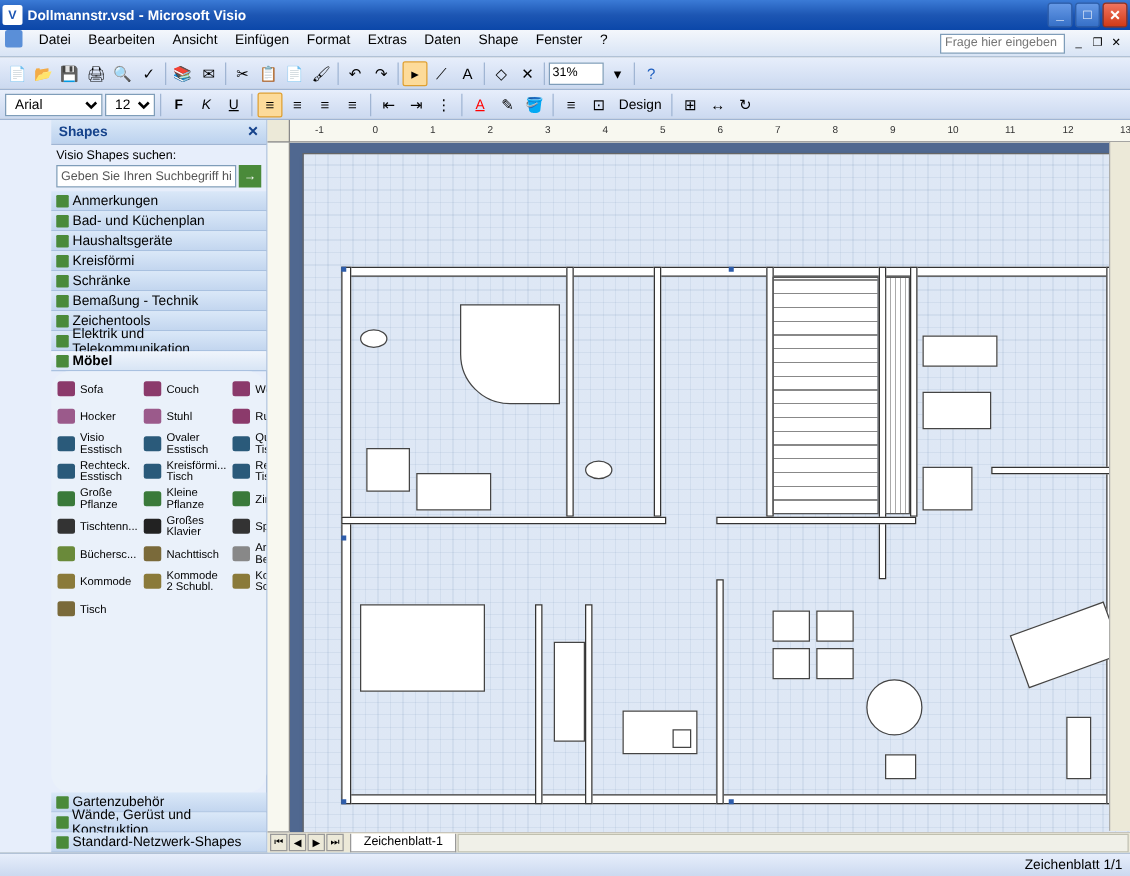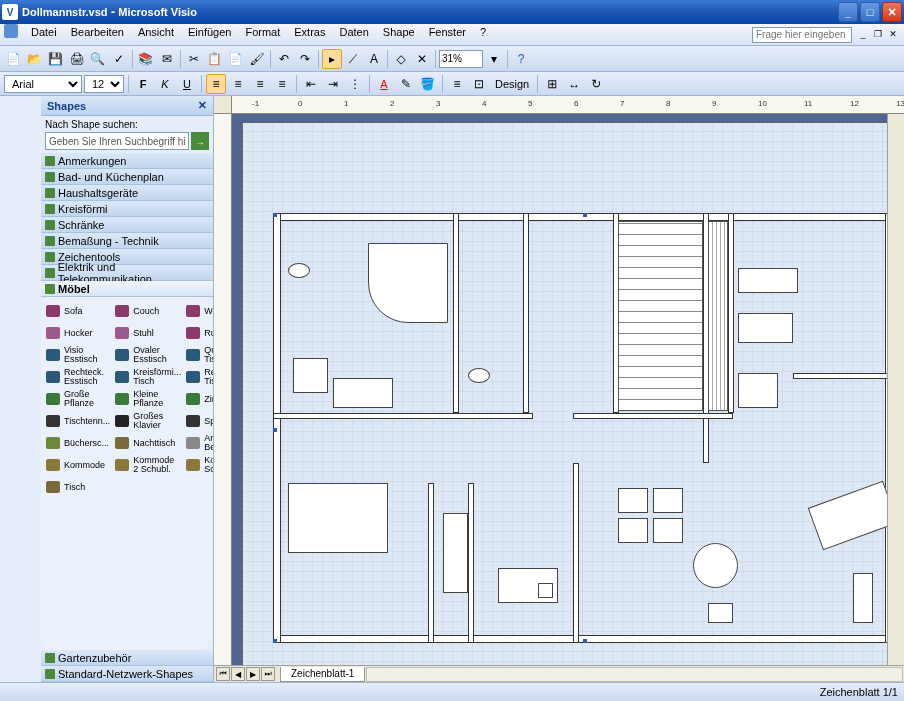--- a/index.html
+++ b/index.html
@@ -176,21 +176,21 @@
 </div>
 
 <div class="main-area">
 
   <div class="shapes-panel">
     <div class="shapes-header">
       <span>Shapes</span>
       <span class="shapes-header-close">✕</span>
     </div>
     <div class="search-area">
-      <div class="search-label">Nach Shape suchen:</div>
+      <div class="search-label">Visio Shapes suchen:</div>
       <div class="search-row">
         <input class="search-input" value="Geben Sie Ihren Suchbegriff hier ein" style="">
         <div class="search-go">→</div>
       </div>
     </div>
     <div class="stencil-list">
       <div class="stencil-bar">
           <span class="stencil-ic"></span>
           <span>Anmerkungen</span>
         </div>
@@ -376,20 +376,24 @@
           <div class="shape-icon">
             <div style="width:14px;height:12px;background:#7a6a3a;border-radius:2px"></div>
           </div>
           <div class="shape-label">Tisch</div>
         </div>
       </div>
     <div class="stencil-bottom stencil-list">
       <div class="stencil-bar">
           <span class="stencil-ic"></span>
           <span>Gartenzubehör</span>
+        </div>
+      <div class="stencil-bar">
+          <span class="stencil-ic"></span>
+          <span>Wände, Gerüst und Konstruktion</span>
         </div>
       <div class="stencil-bar">
           <span class="stencil-ic"></span>
           <span>Standard-Netzwerk-Shapes</span>
         </div>
     </div>
   </div>
 
   <div class="canvas-area">
     <div class="ruler-corner"></div>

